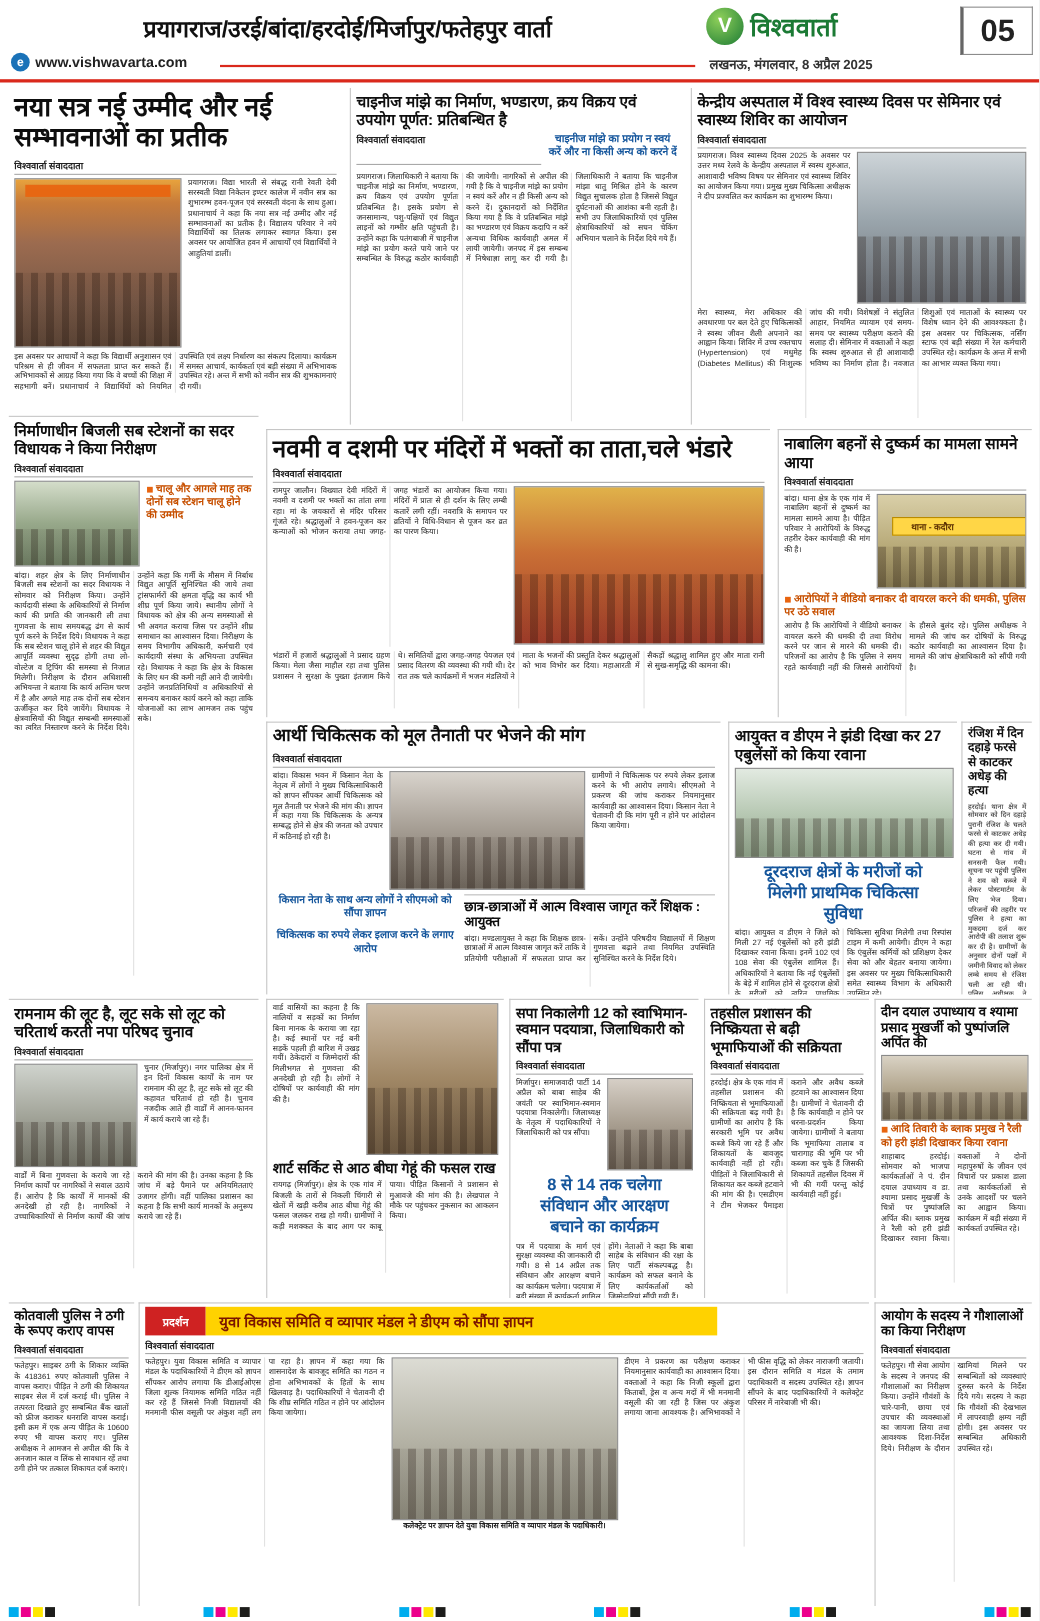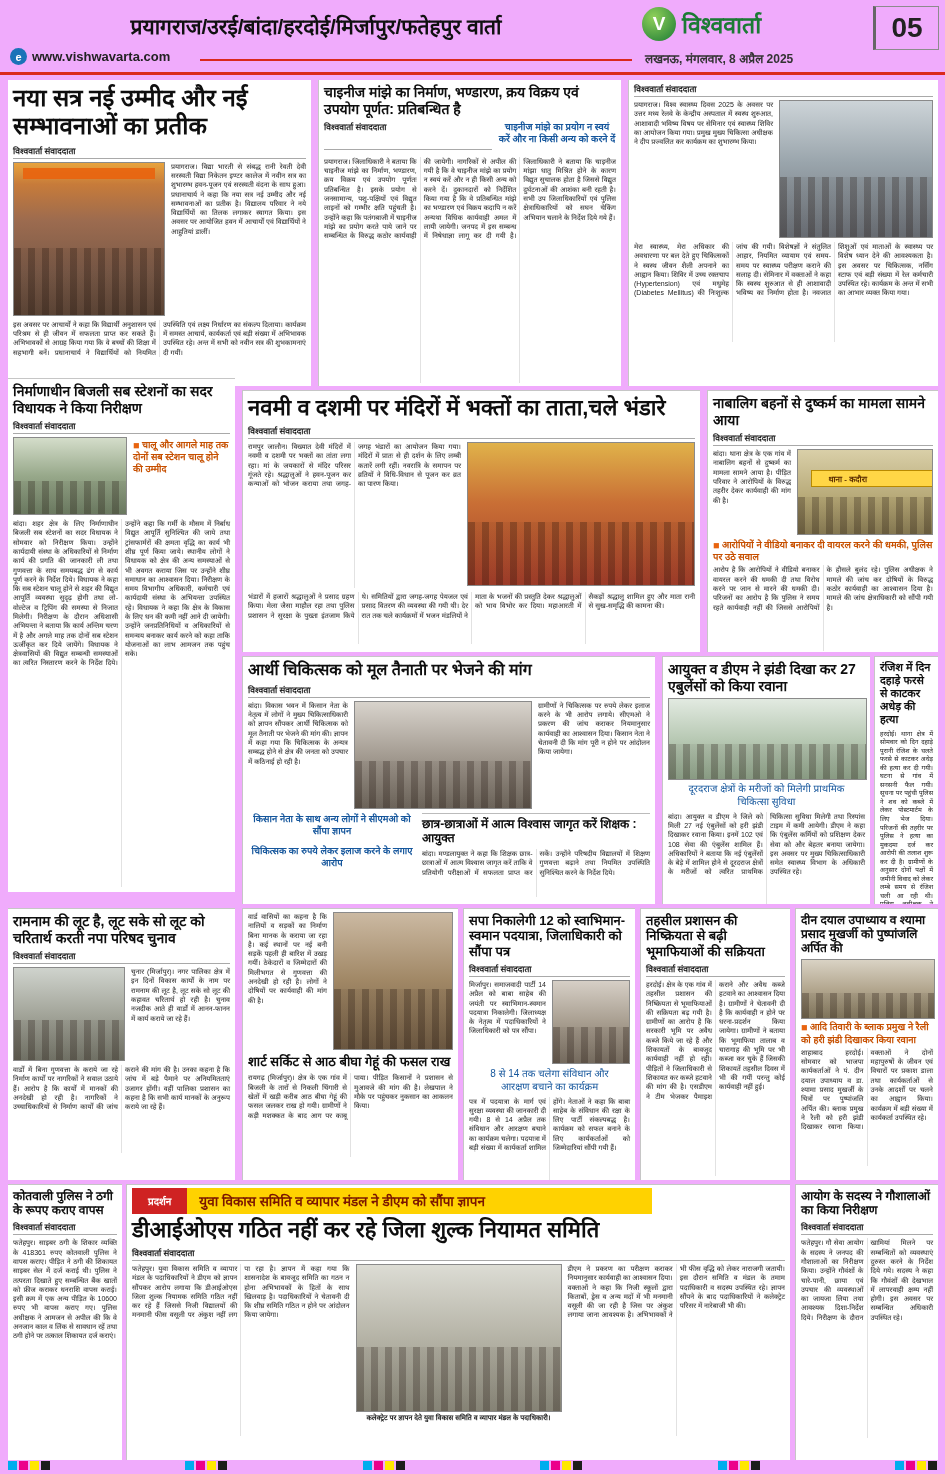--- a/index.html
+++ b/index.html
@@ -1,16 +1,16 @@
 <!DOCTYPE html>
 <html lang="hi"><head>
 <meta charset="utf-8">
 <style>
   html,body{margin:0;padding:0;background:#e9e9e9}
-  .page{position:relative;width:945px;height:1474px;background:#f0abfc;margin:0 auto;
+  .page{position:relative;width:945px;height:1474px;background:#ffffff;margin:0 auto;
         font-family:"Liberation Sans","DejaVu Sans",sans-serif;overflow:hidden;color:#1a1a1a}
 
   
   .region-line{position:absolute;left:0;top:12px;width:632px;text-align:center;
                font-size:21px;font-weight:bold;color:#101010}
   .brand{position:absolute;left:642px;top:7px;display:flex;align-items:center;gap:6px}
   .brand-mark{width:34px;height:34px;border-radius:50%;
               background:radial-gradient(circle at 35% 30%,#8fd05a,#1b7a34);
               color:#fff;font-weight:bold;font-size:19px;display:flex;align-items:center;justify-content:center}
   .brand-name{font-size:23px;font-weight:bold;color:#1b7a34}
@@ -59,21 +59,21 @@
   .ph-sapa{background:linear-gradient(180deg,#d6cfc6,#a89e90 50%,#7a7063)}
   .ph-rally{background:linear-gradient(180deg,#d9d2c4,#b3a78f 50%,#857a60)}
   .ph-protest{background:linear-gradient(180deg,#dcdcd4,#b5b3a6 50%,#8c8a7c)}
   .ph-banner{position:absolute;top:5px;left:6%;width:88%;height:11px;background:#e8640f;opacity:.92}
   .sign{position:absolute;top:24%;left:10%;width:80%;background:#ffd646;color:#5a2d00;font-size:8px;
         font-weight:bold;padding:2px 16px;border:1px solid #b98a00;z-index:2}
 
   
   .ocap{font-size:9.5px;font-weight:bold;color:#c75000;line-height:1.28;margin:2px 0}
   .ocap::before{content:"◼ ";color:#e8640f;font-size:8px}
-  .bsub{font-size:10px;font-weight:normal;color:#15569c;text-align:center;line-height:1.28;margin:3px 16px}
+  .bsub{font-size:15px;font-weight:bold;color:#15569c;text-align:center;line-height:1.28;margin:3px 16px}
   .subbox{font-size:9.5px;font-weight:bold;color:#15569c;line-height:1.3;margin-bottom:7px;text-align:center}
   .banner{display:flex;align-items:stretch;width:520px;margin:0 0 3px}
   .banner-label{background:#cf2222;color:#fff;font-weight:bold;font-size:10px;padding:4px 16px;display:flex;align-items:center}
   .banner-strip{background:#ffd200;color:#7a1500;font-weight:bold;font-size:13.5px;padding:4px 12px;
                 flex:1;display:flex;align-items:center}
   .pcap{font-size:7px;font-weight:bold;text-align:center;color:#222;margin-top:2px;line-height:1.25}
   .subart{border-top:1px solid #bbb;padding-top:2px}
 
   
   .regmarks{position:absolute;left:0;top:1459px;width:945px;height:13px;display:flex;align-items:center;
@@ -116,20 +116,21 @@
   <article class="art bl" style="left:318px;top:80px;width:303px;height:306px">
     <h1 class="hl h14">चाइनीज मांझे का निर्माण, भण्डारण, क्रय विक्रय एवं उपयोग पूर्णत: प्रतिबन्धित है</h1>
     <div class="row">
       <div class="byline flex1">विश्ववार्ता संवाददाता</div>
       <div class="subbox" style="width:118px">चाइनीज मांझे का प्रयोग न स्वयं करें और ना किसी अन्य को करने दें</div>
     </div>
     <div class="body c3" style="height:226px">प्रयागराज। जिलाधिकारी ने बताया कि चाइनीज मांझे का निर्माण, भण्डारण, क्रय विक्रय एवं उपयोग पूर्णतः प्रतिबन्धित है। इसके प्रयोग से जनसामान्य, पशु-पक्षियों एवं विद्युत लाइनों को गम्भीर क्षति पहुंचती है। उन्होंने कहा कि पतंगबाजी में चाइनीज मांझे का प्रयोग करते पाये जाने पर सम्बन्धित के विरुद्ध कठोर कार्यवाही की जायेगी। नागरिकों से अपील की गयी है कि वे चाइनीज मांझे का प्रयोग न स्वयं करें और न ही किसी अन्य को करने दें। दुकानदारों को निर्देशित किया गया है कि वे प्रतिबन्धित मांझे का भण्डारण एवं विक्रय कदापि न करें अन्यथा विधिक कार्यवाही अमल में लायी जायेगी। जनपद में इस सम्बन्ध में निषेधाज्ञा लागू कर दी गयी है। जिलाधिकारी ने बताया कि चाइनीज मांझा धातु मिश्रित होने के कारण विद्युत सुचालक होता है जिससे विद्युत दुर्घटनाओं की आशंका बनी रहती है। सभी उप जिलाधिकारियों एवं पुलिस क्षेत्राधिकारियों को सघन चेकिंग अभियान चलाने के निर्देश दिये गये हैं।</div>
   </article>
 
   <article class="art bl" style="left:628px;top:80px;width:310px;height:306px">
+    <h1 class="hl h14">केन्द्रीय अस्पताल में विश्व स्वास्थ्य दिवस पर सेमिनार एवं स्वास्थ्य शिविर का आयोजन</h1>
     <div class="byline">विश्ववार्ता संवाददाता</div>
     <div class="row">
       <div class="body flex1">प्रयागराज। विश्व स्वास्थ्य दिवस 2025 के अवसर पर उत्तर मध्य रेलवे के केन्द्रीय अस्पताल में स्वस्थ शुरुआत, आशावादी भविष्य विषय पर सेमिनार एवं स्वास्थ्य शिविर का आयोजन किया गया। प्रमुख मुख्य चिकित्सा अधीक्षक ने दीप प्रज्वलित कर कार्यक्रम का शुभारम्भ किया।</div>
       <div class="photo ph-seminar" style="width:152px;height:136px"></div>
     </div>
     <div class="body c3 mt" style="height:100px">मेरा स्वास्थ्य, मेरा अधिकार की अवधारणा पर बल देते हुए चिकित्सकों ने स्वस्थ जीवन शैली अपनाने का आह्वान किया। शिविर में उच्च रक्तचाप (Hypertension) एवं मधुमेह (Diabetes Mellitus) की निःशुल्क जांच की गयी। विशेषज्ञों ने संतुलित आहार, नियमित व्यायाम एवं समय-समय पर स्वास्थ्य परीक्षण कराने की सलाह दी। सेमिनार में वक्ताओं ने कहा कि स्वस्थ शुरुआत से ही आशावादी भविष्य का निर्माण होता है। नवजात शिशुओं एवं माताओं के स्वास्थ्य पर विशेष ध्यान देने की आवश्यकता है। इस अवसर पर चिकित्सक, नर्सिंग स्टाफ एवं बड़ी संख्या में रेल कर्मचारी उपस्थित रहे। कार्यक्रम के अन्त में सभी का आभार व्यक्त किया गया।</div>
   </article>
 
   <article class="art bt" style="left:8px;top:378px;width:227px;height:514px">
     <h1 class="hl h14">निर्माणाधीन बिजली सब स्टेशनों का सदर विधायक ने किया निरीक्षण</h1>
@@ -243,21 +244,20 @@
     <h1 class="hl h12">कोतवाली पुलिस ने ठगी के रूपए कराए वापस</h1>
     <div class="byline">विश्ववार्ता संवाददाता</div>
     <div class="body">फतेहपुर। साइबर ठगी के शिकार व्यक्ति के 418361 रुपए कोतवाली पुलिस ने वापस कराए। पीड़ित ने ठगी की शिकायत साइबर सेल में दर्ज कराई थी। पुलिस ने तत्परता दिखाते हुए सम्बन्धित बैंक खातों को फ्रीज कराकर धनराशि वापस कराई। इसी क्रम में एक अन्य पीड़ित के 10600 रुपए भी वापस कराए गए। पुलिस अधीक्षक ने आमजन से अपील की कि वे अनजान काल व लिंक से सावधान रहें तथा ठगी होने पर तत्काल शिकायत दर्ज कराएं।</div>
   </article>
 
   <article class="art bt bl" style="left:126px;top:1184px;width:664px;height:276px">
     <div class="banner">
       <span class="banner-label">प्रदर्शन</span>
       <span class="banner-strip">युवा विकास समिति व व्यापार मंडल ने डीएम को सौंपा ज्ञापन</span>
     </div>
-    <h1 class="hl h22">डीआईओएस गठित नहीं कर रहे जिला शुल्क नियामत समिति</h1>
     <div class="byline">विश्ववार्ता संवाददाता</div>
     <div class="row">
       <div class="body c2 flex1" style="height:172px">फतेहपुर। युवा विकास समिति व व्यापार मंडल के पदाधिकारियों ने डीएम को ज्ञापन सौंपकर आरोप लगाया कि डीआईओएस जिला शुल्क नियामक समिति गठित नहीं कर रहे हैं जिससे निजी विद्यालयों की मनमानी फीस वसूली पर अंकुश नहीं लग पा रहा है। ज्ञापन में कहा गया कि शासनादेश के बावजूद समिति का गठन न होना अभिभावकों के हितों के साथ खिलवाड़ है। पदाधिकारियों ने चेतावनी दी कि शीघ्र समिति गठित न होने पर आंदोलन किया जायेगा।</div>
       <div style="width:206px;flex:0 0 auto">
         <div class="photo ph-protest" style="width:204px;height:146px"></div>
         <div class="pcap">कलेक्ट्रेट पर ज्ञापन देते युवा विकास समिति व व्यापार मंडल के पदाधिकारी।</div>
       </div>
       <div class="body c2 flex1" style="height:172px">डीएम ने प्रकरण का परीक्षण कराकर नियमानुसार कार्यवाही का आश्वासन दिया। वक्ताओं ने कहा कि निजी स्कूलों द्वारा किताबों, ड्रेस व अन्य मदों में भी मनमानी वसूली की जा रही है जिस पर अंकुश लगाया जाना आवश्यक है। अभिभावकों ने भी फीस वृद्धि को लेकर नाराजगी जतायी। इस दौरान समिति व मंडल के तमाम पदाधिकारी व सदस्य उपस्थित रहे। ज्ञापन सौंपने के बाद पदाधिकारियों ने कलेक्ट्रेट परिसर में नारेबाजी भी की।</div>
     </div>
   </article>

